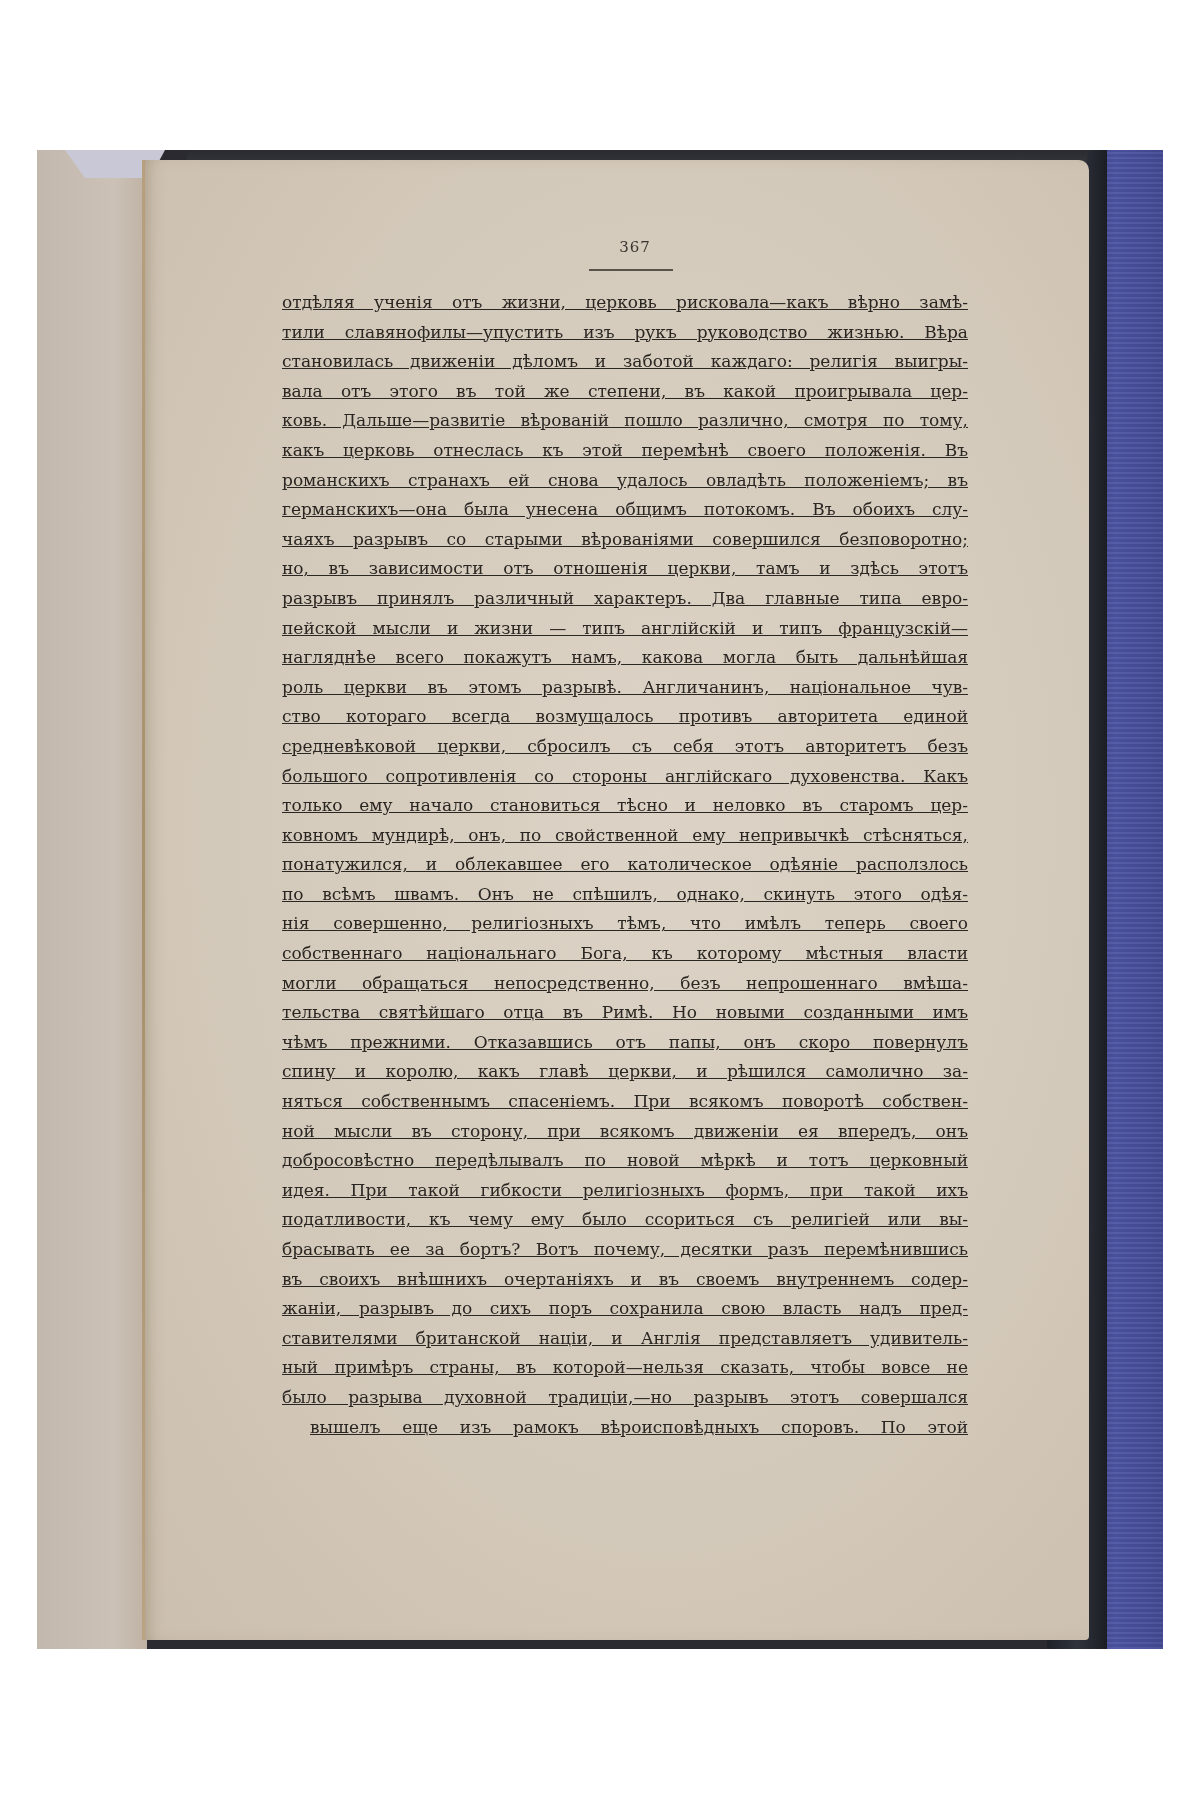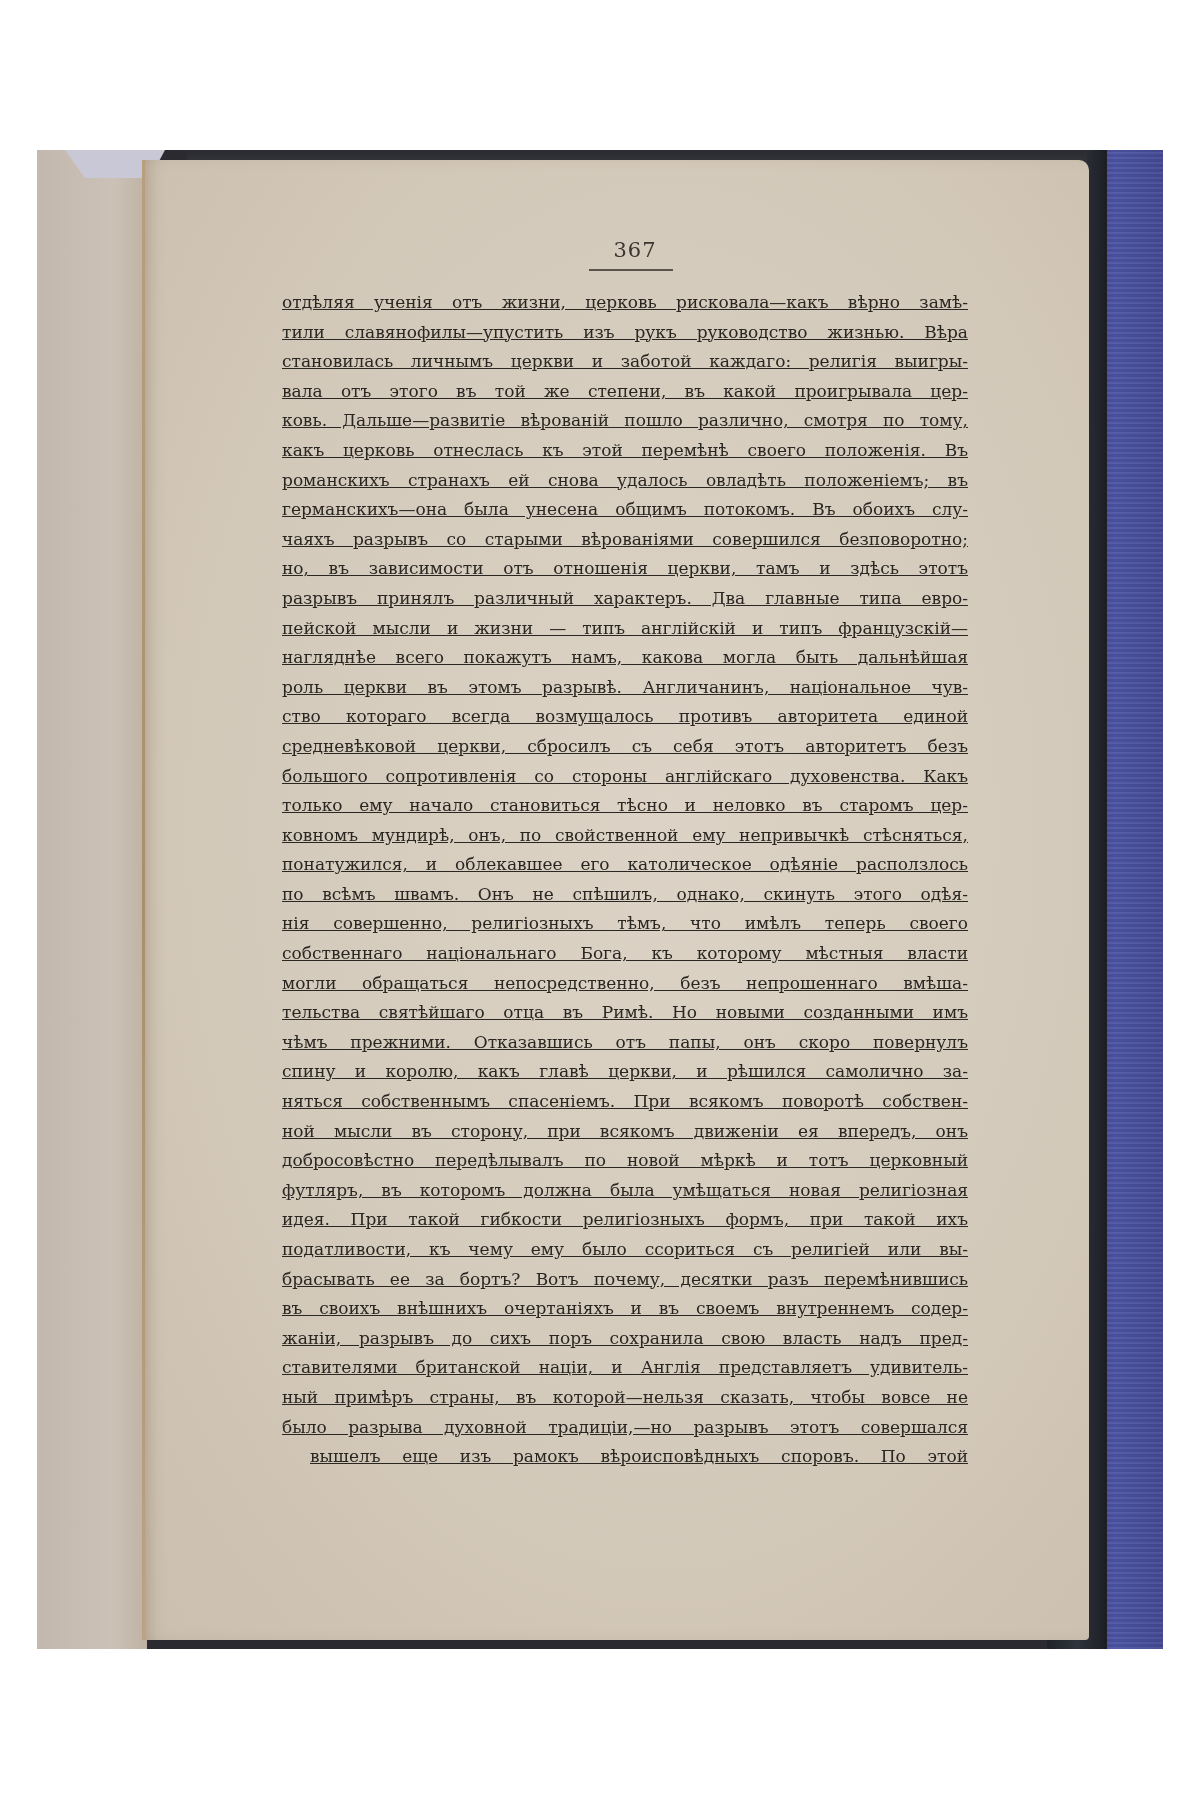--- a/index.html
+++ b/index.html
@@ -39,21 +39,21 @@
     border-radius: 4px 10px 4px 2px;
     box-shadow: inset 14px 0 18px -10px rgba(120,100,70,0.45);
   }
   .gutter-line {
     position: absolute; left: 105px; top: 10px; width: 3px; height: 1480px;
     background: linear-gradient(180deg, #b89f7e, #a88f6c, #bba283);
   }
 
   .page-number {
     position: absolute; left: 595px; top: 238px; width: 80px; text-align: center;
-    font-family: "DejaVu Serif", serif; font-size: 21px; color: #3a3530; letter-spacing: 1px;
+    font-family: "DejaVu Serif", serif; font-size: 15px; color: #3a3530; letter-spacing: 1px;
   }
   .page-rule {
     position: absolute; left: 589px; top: 269px; width: 84px; height: 2px; background: #5a534c;
   }
 
   .text-block {
     position: absolute; left: 282px; top: 288px; width: 686px;
     font-family: "DejaVu Serif", serif; font-size: 17px; color: #2a2622; text-decoration: underline;
   }
   .line {
@@ -74,21 +74,21 @@
   <div class="main-page"></div>
   <div class="gutter-line"></div>
 </div>
 
 <div class="page-number">367</div>
 <div class="page-rule"></div>
 
 <div class="text-block" id="text-block">
     <div class="line">отдѣляя ученія отъ жизни, церковь рисковала—какъ вѣрно замѣ-</div>
     <div class="line">тили славянофилы—упустить изъ рукъ руководство жизнью. Вѣра</div>
-    <div class="line">становилась личнымъ церкви и заботой каждаго: религія выигры-</div>
+    <div class="line">становилась движеніи дѣломъ и заботой каждаго: религія выигры-</div>
     <div class="line">вала отъ этого въ той же степени, въ какой проигрывала цер-</div>
     <div class="line">ковь. Дальше—развитіе вѣрованій пошло различно, смотря по тому,</div>
     <div class="line">какъ церковь отнеслась къ этой перемѣнѣ своего положенія. Въ</div>
     <div class="line">романскихъ странахъ ей снова удалось овладѣть положеніемъ; въ</div>
     <div class="line">германскихъ—она была унесена общимъ потокомъ. Въ обоихъ слу-</div>
     <div class="line">чаяхъ разрывъ со старыми вѣрованіями совершился безповоротно;</div>
     <div class="line">но, въ зависимости отъ отношенія церкви, тамъ и здѣсь этотъ</div>
     <div class="line">разрывъ принялъ различный характеръ. Два главные типа евро-</div>
     <div class="line">пейской мысли и жизни — типъ англійскій и типъ французскій—</div>
     <div class="line">нагляднѣе всего покажутъ намъ, какова могла быть дальнѣйшая</div>
@@ -102,21 +102,20 @@
     <div class="line">по всѣмъ швамъ. Онъ не спѣшилъ, однако, скинуть этого одѣя-</div>
     <div class="line">нія совершенно, религіозныхъ тѣмъ, что имѣлъ теперь своего</div>
     <div class="line">собственнаго національнаго Бога, къ которому мѣстныя власти</div>
     <div class="line">могли обращаться непосредственно, безъ непрошеннаго вмѣша-</div>
     <div class="line">тельства святѣйшаго отца въ Римѣ. Но новыми созданными имъ</div>
     <div class="line">чѣмъ прежними. Отказавшись отъ папы, онъ скоро повернулъ</div>
     <div class="line">спину и королю, какъ главѣ церкви, и рѣшился самолично за-</div>
     <div class="line">няться собственнымъ спасеніемъ. При всякомъ поворотѣ собствен-</div>
     <div class="line">ной мысли въ сторону, при всякомъ движеніи ея впередъ, онъ</div>
     <div class="line">добросовѣстно передѣлывалъ по новой мѣркѣ и тотъ церковный</div>
-    <div class="line">футляръ, въ которомъ должна была умѣщаться новая религіозная</div>
     <div class="line">идея. При такой гибкости религіозныхъ формъ, при такой ихъ</div>
     <div class="line">податливости, къ чему ему было ссориться съ религіей или вы-</div>
     <div class="line">брасывать ее за бортъ? Вотъ почему, десятки разъ перемѣнившись</div>
     <div class="line">въ своихъ внѣшнихъ очертаніяхъ и въ своемъ внутреннемъ содер-</div>
     <div class="line">жаніи, разрывъ до сихъ поръ сохранила свою власть надъ пред-</div>
     <div class="line">ставителями британской націи, и Англія представляетъ удивитель-</div>
     <div class="line">ный примѣръ страны, въ которой—нельзя сказать, чтобы вовсе не</div>
     <div class="line">было разрыва духовной традиціи,—но разрывъ этотъ совершался</div>
     <div class="line last">вышелъ еще изъ рамокъ вѣроисповѣдныхъ споровъ. По этой</div>
   </div>

